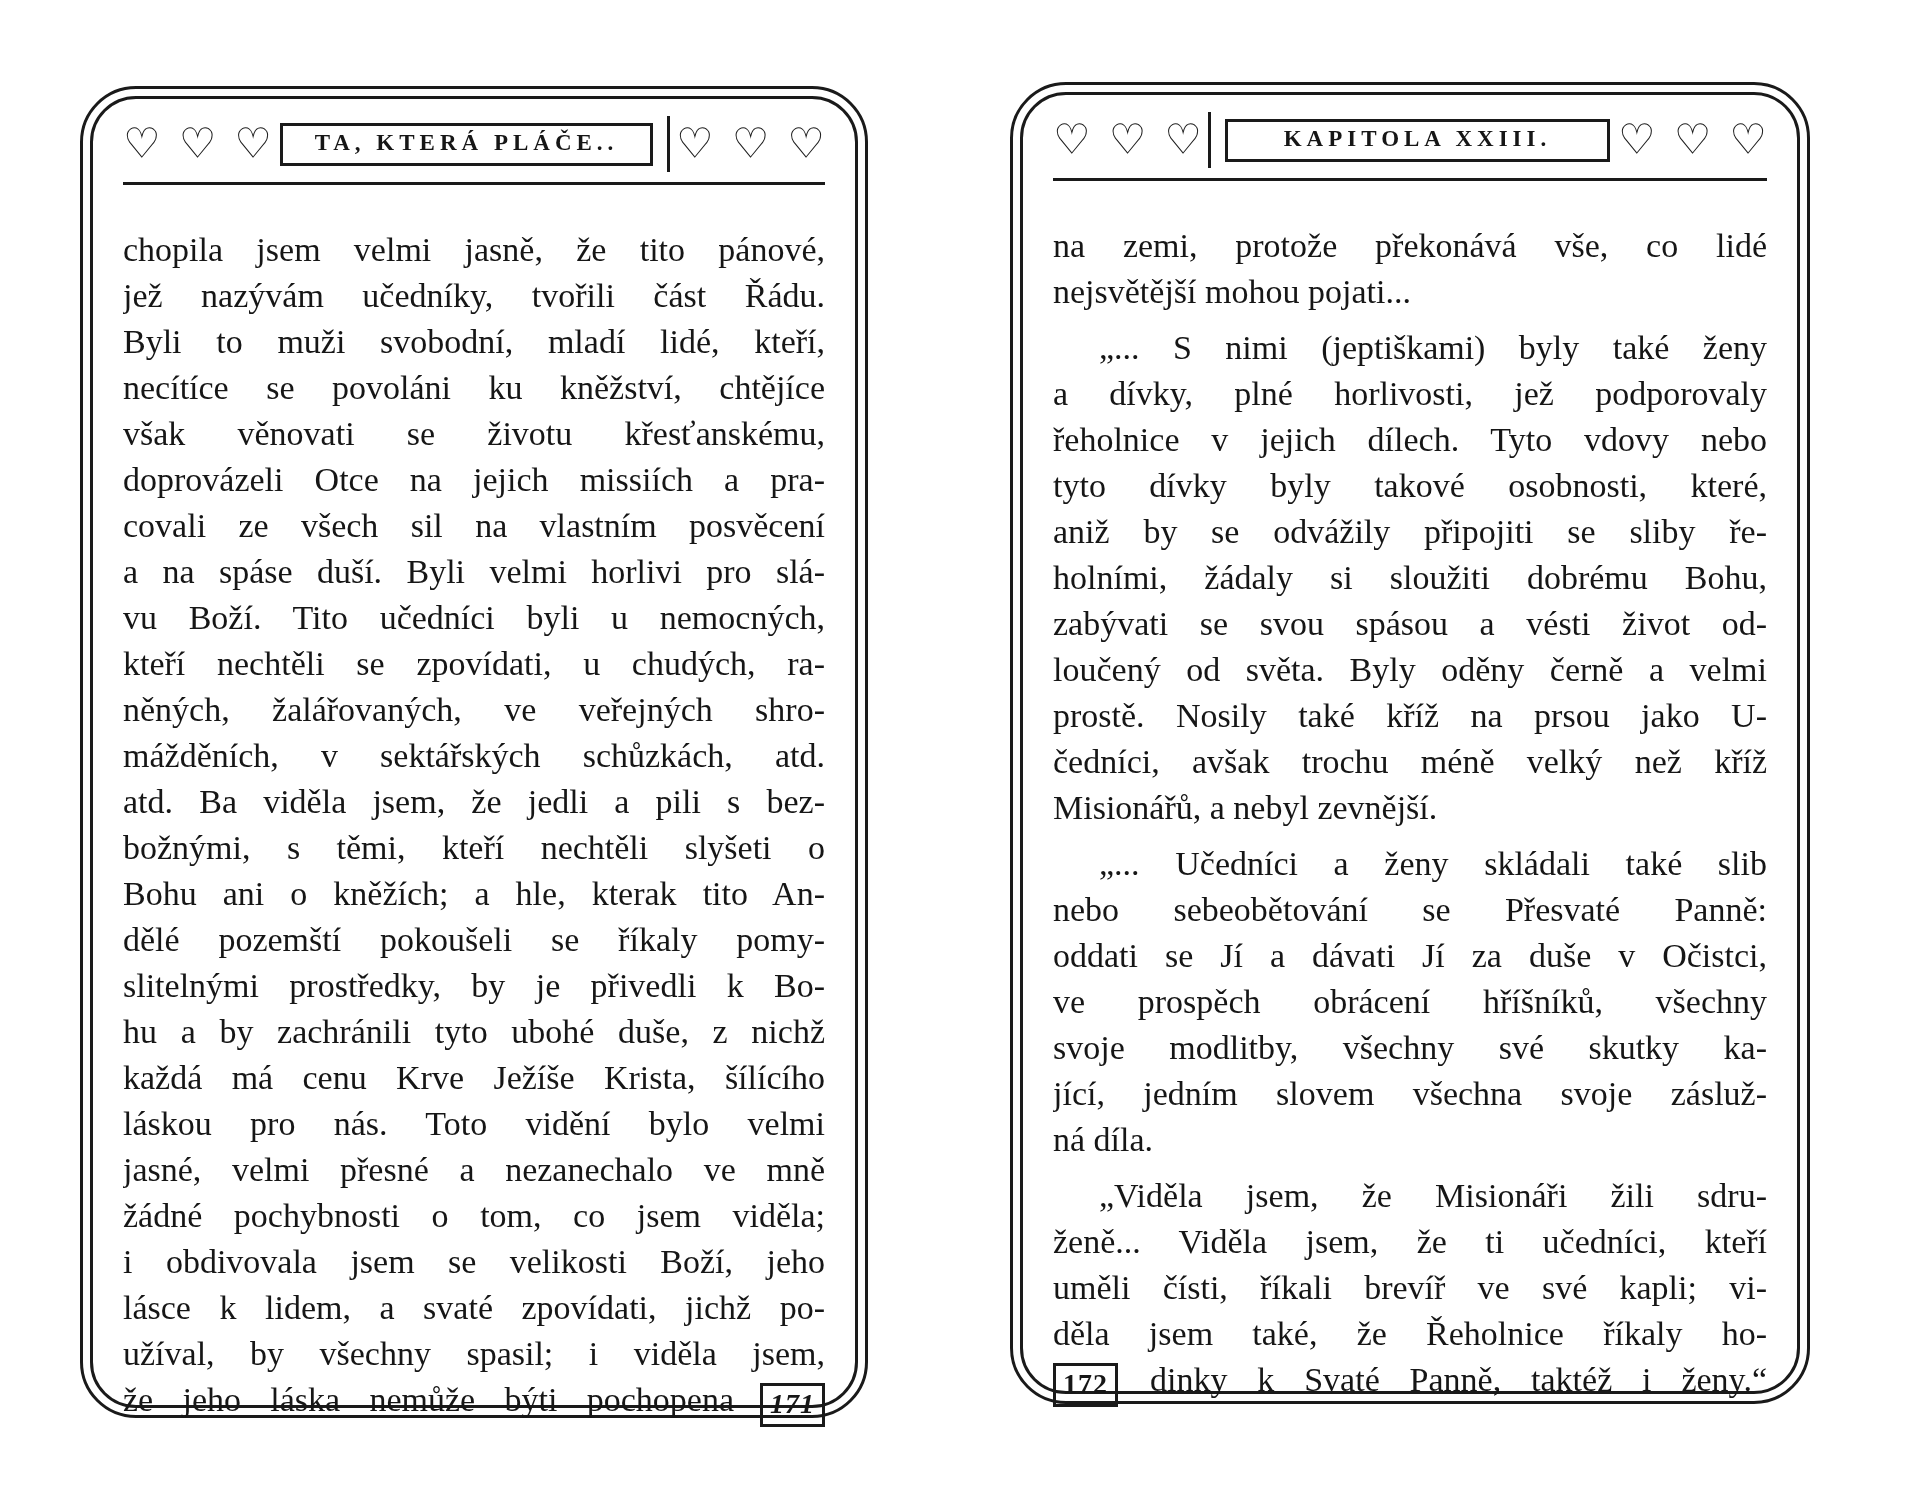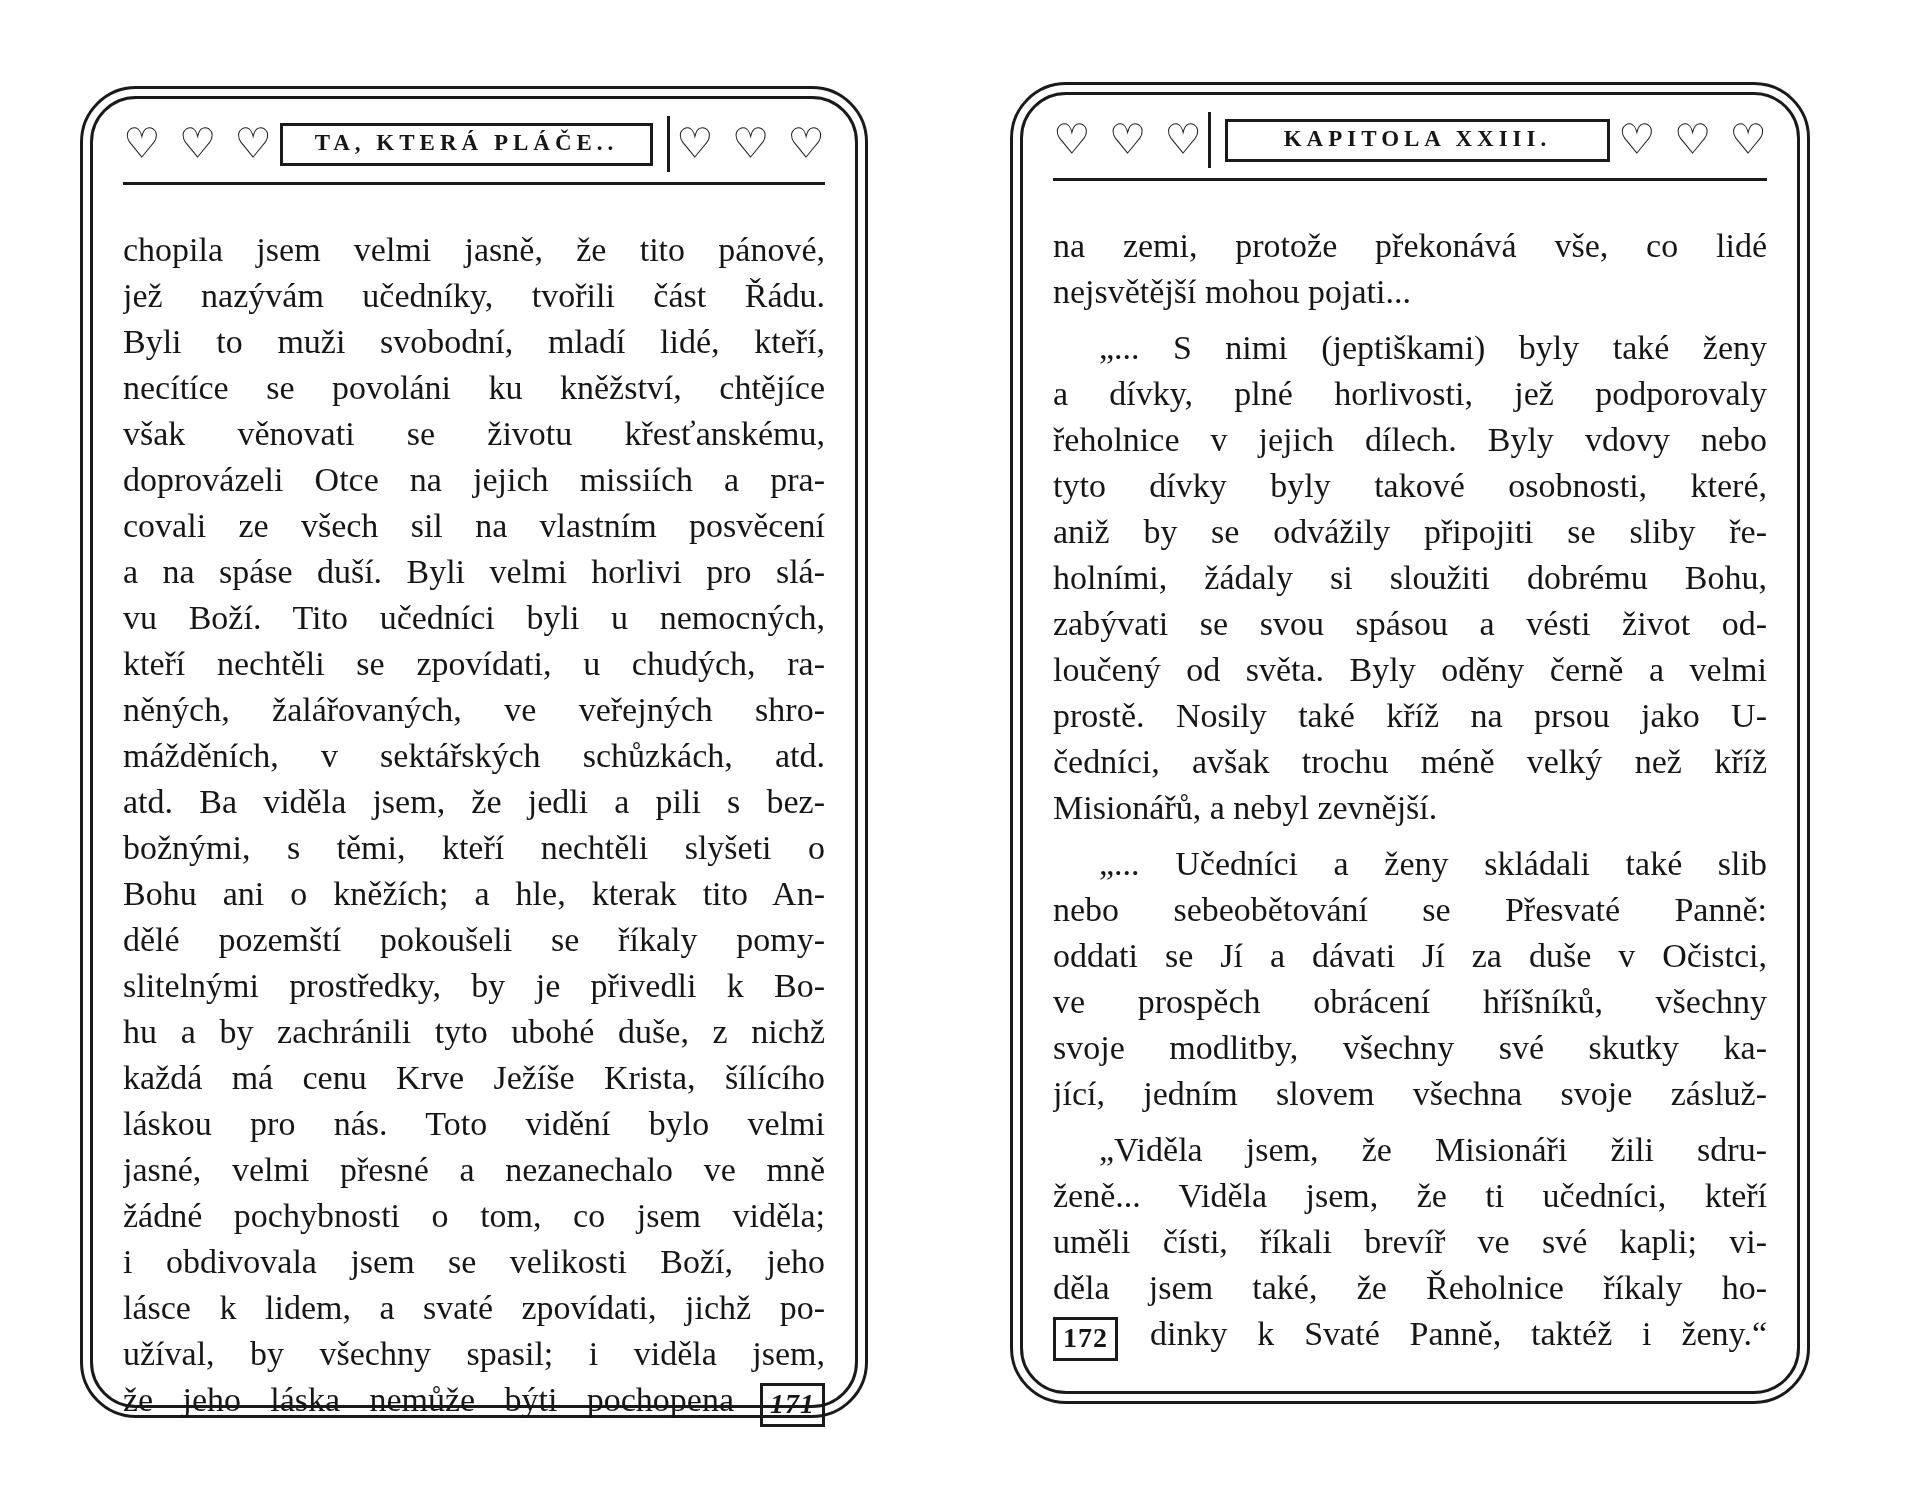--- a/index.html
+++ b/index.html
@@ -101,35 +101,36 @@
           <span class="heart">♡</span>
           <span class="heart">♡</span>
         </div>
       </div>
       <div class="hdr-rule"></div>
       <div class="body">
           <div class="line">na zemi, protože překonává vše, co lidé</div>
           <div class="line end">nejsvětější mohou pojati...</div>
           <div class="line para">„... S nimi (jeptiškami) byly také ženy</div>
           <div class="line">a dívky, plné horlivosti, jež podporovaly</div>
-          <div class="line">řeholnice v jejich dílech. Byly vdovy nebo</div>
+          <div class="line">řeholnice v jejich dílech. Tyto vdovy nebo</div>
           <div class="line">tyto dívky byly takové osobnosti, které,</div>
           <div class="line">aniž by se odvážily připojiti se sliby ře-</div>
           <div class="line">holními, žádaly si sloužiti dobrému Bohu,</div>
           <div class="line">zabývati se svou spásou a vésti život od-</div>
           <div class="line">loučený od světa. Byly oděny černě a velmi</div>
           <div class="line">prostě. Nosily také kříž na prsou jako U-</div>
           <div class="line">čedníci, avšak trochu méně velký než kříž</div>
           <div class="line end">Misionářů, a nebyl zevnější.</div>
           <div class="line para">„... Učedníci a ženy skládali také slib</div>
           <div class="line">nebo sebeobětování se Přesvaté Panně:</div>
           <div class="line">oddati se Jí a dávati Jí za duše v Očistci,</div>
           <div class="line">ve prospěch obrácení hříšníků, všechny</div>
           <div class="line">svoje modlitby, všechny své skutky ka-</div>
           <div class="line">jící, jedním slovem všechna svoje zásluž-</div>
+          <div class="line end">ná díla.</div>
           <div class="line para">„Viděla jsem, že Misionáři žili sdru-</div>
           <div class="line">ženě... Viděla jsem, že ti učedníci, kteří</div>
           <div class="line">uměli čísti, říkali brevíř ve své kapli; vi-</div>
           <div class="line">děla jsem také, že Řeholnice říkaly ho-</div>
         </div>
       <div class="lastline">
         <span class="badge">172</span>
         <span class="ltext">dinky k Svaté Panně, taktéž i ženy.“</span>
       </div>
     </div>

